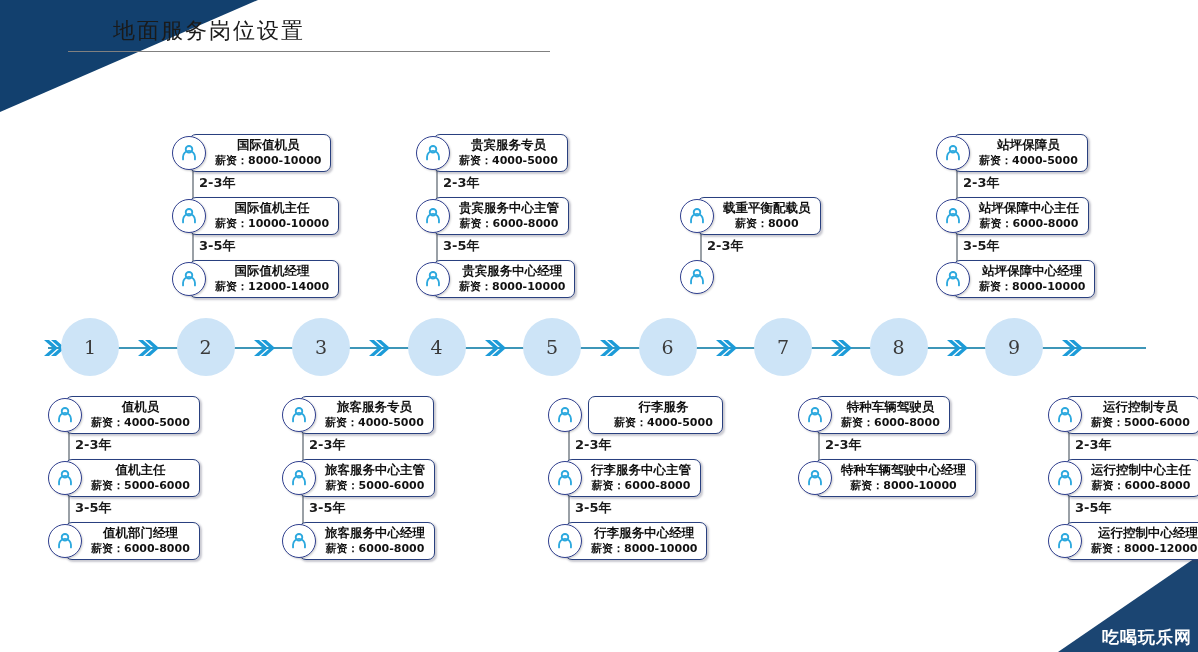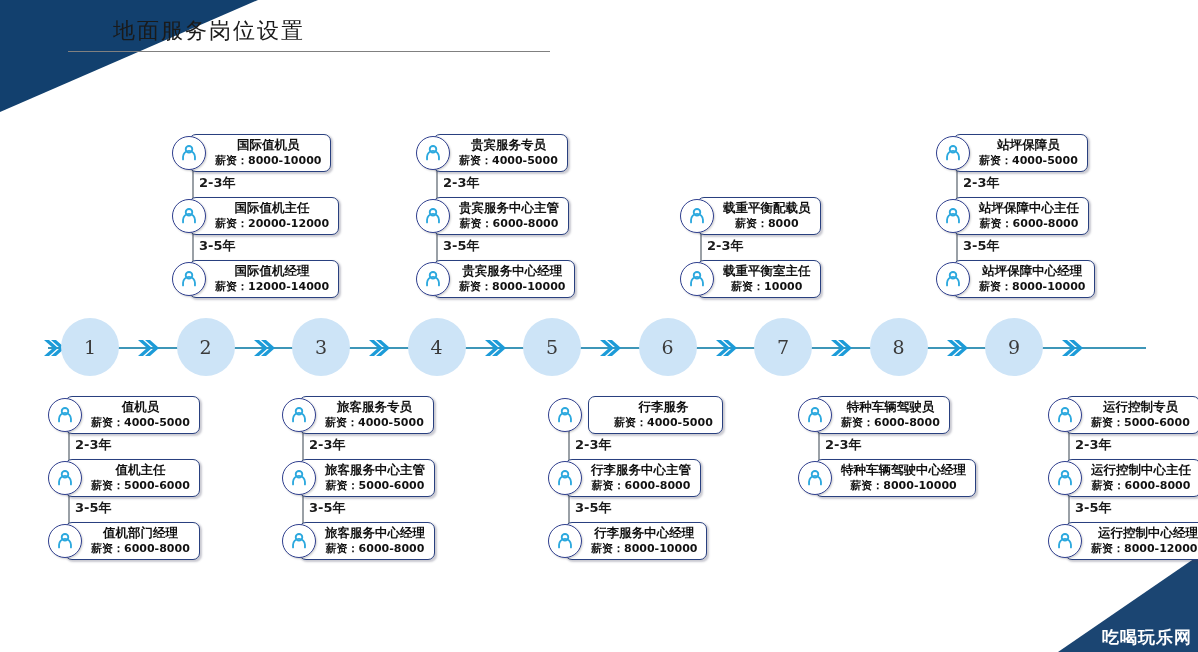--- a/index.html
+++ b/index.html
@@ -173,21 +173,21 @@
         </div>
         <div class="node" style="top: 63px;">
           <div class="avatar">
             <svg width="22" height="22" viewBox="0 0 24 24">
               <circle cx="12" cy="8" r="3.6" fill="none" stroke="#2BA8DE" stroke-width="2"></circle>
               <path d="M5.5 19 V16.2 A6.5 6.5 0 0 1 18.5 16.2 V19" fill="none" stroke="#2BA8DE" stroke-width="2" stroke-linecap="round"></path>
             </svg>
           </div>
           <div class="card">
             <div class="jt">国际值机主任</div>
-            <div class="sal">薪资：20000-12000</div>
+            <div class="sal">薪资：10000-10000</div>
           </div>
         </div>
         <div class="node" style="top: 126px;">
           <div class="avatar">
             <svg width="22" height="22" viewBox="0 0 24 24">
               <circle cx="12" cy="8" r="3.6" fill="none" stroke="#2BA8DE" stroke-width="2"></circle>
               <path d="M5.5 19 V16.2 A6.5 6.5 0 0 1 18.5 16.2 V19" fill="none" stroke="#2BA8DE" stroke-width="2" stroke-linecap="round"></path>
             </svg>
           </div>
           <div class="card">
@@ -334,24 +334,20 @@
             <div class="jt">载重平衡配载员</div>
             <div class="sal">薪资：8000</div>
           </div>
         </div>
         <div class="node" style="top: 63px;">
           <div class="avatar">
             <svg width="22" height="22" viewBox="0 0 24 24">
               <circle cx="12" cy="8" r="3.6" fill="none" stroke="#2BA8DE" stroke-width="2"></circle>
               <path d="M5.5 19 V16.2 A6.5 6.5 0 0 1 18.5 16.2 V19" fill="none" stroke="#2BA8DE" stroke-width="2" stroke-linecap="round"></path>
             </svg>
-          </div>
-          <div class="card">
-            <div class="jt">载重平衡室主任</div>
-            <div class="sal">薪资：10000</div>
           </div>
         </div>
         <div class="gap-label" style="top: 40px;">2-3年</div>
       </div>
       <div class="col" style="left: 798px; top: 396px; height: 103px;">
         <div class="track" style="height: 63px;"></div>
         <div class="node" style="top: 0px;">
           <div class="avatar">
             <svg width="22" height="22" viewBox="0 0 24 24">
               <circle cx="12" cy="8" r="3.6" fill="none" stroke="#2BA8DE" stroke-width="2"></circle>

